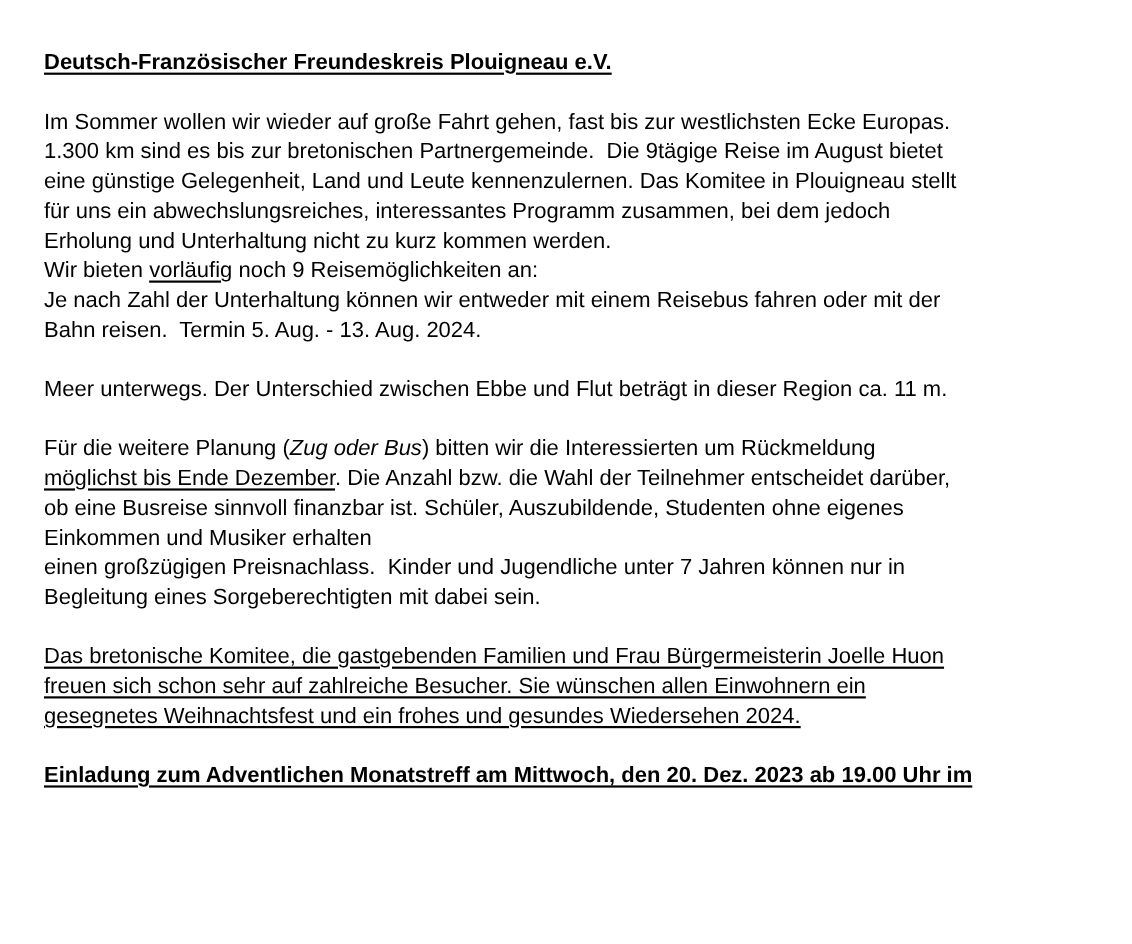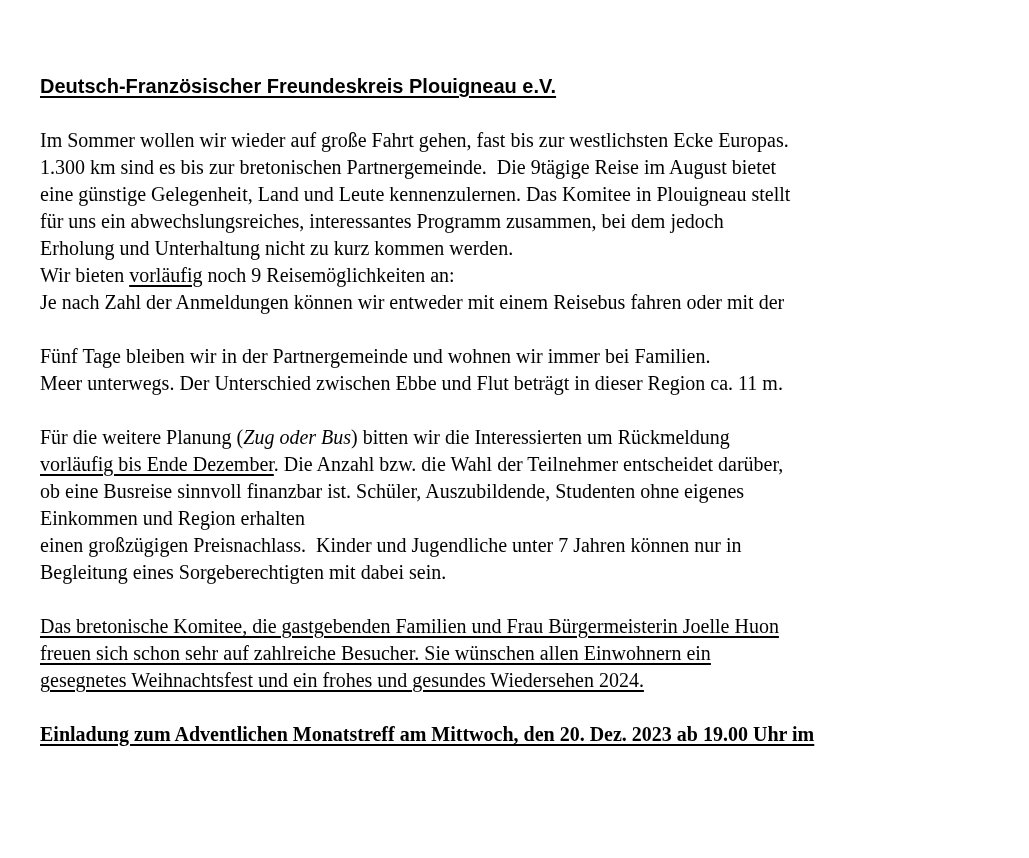--- a/index.html
+++ b/index.html
@@ -15,25 +15,23 @@
   }
   .doc {
     position: absolute;
     left: 40px;
     top: 44px;
     right: 4px;
     font-family: "Liberation Sans", sans-serif;
     font-size: 20px;
     line-height: 27px;
     color: #000000;
-    margin-top: 29px;
   }
   .para + .para {
     margin-top: 27px;
-    font-family: Liberation Serif, serif;
   }
   .line {
     white-space: pre;   
   }
   .seg.b { font-weight: bold; }
   .seg.i { font-style: italic; }
   .seg.u {
     text-decoration: underline;
     text-decoration-thickness: 2px;
     text-underline-offset: 3px;
@@ -46,31 +44,31 @@
     <div class="para">
       <div class="line"><span class="seg b u">Deutsch-Französischer Freundeskreis Plouigneau e.V.</span></div>
     </div>
     <div class="para">
       <div class="line"><span class="seg">Im Sommer wollen wir wieder auf große Fahrt gehen, fast bis zur westlichsten Ecke Europas.</span></div>
       <div class="line"><span class="seg">1.300 km sind es bis zur bretonischen Partnergemeinde.  Die 9tägige Reise im August bietet</span></div>
       <div class="line"><span class="seg">eine günstige Gelegenheit, Land und Leute kennenzulernen. Das Komitee in Plouigneau stellt</span></div>
       <div class="line"><span class="seg">für uns ein abwechslungsreiches, interessantes Programm zusammen, bei dem jedoch</span></div>
       <div class="line"><span class="seg">Erholung und Unterhaltung nicht zu kurz kommen werden.</span></div>
       <div class="line"><span class="seg">Wir bieten </span><span class="seg u">vorläufig</span><span class="seg"> noch 9 Reisemöglichkeiten an:</span></div>
-      <div class="line"><span class="seg">Je nach Zahl der Anmeldungen können wir entweder mit einem Reisebus fahren oder mit der</span></div>
+      <div class="line"><span class="seg">Je nach Zahl der Unterhaltung können wir entweder mit einem Reisebus fahren oder mit der</span></div>
+      <div class="line"><span class="seg">Bahn reisen.  Termin 5. Aug. - 13. Aug. 2024.</span></div>
     </div>
     <div class="para">
-      <div class="line"><span class="seg">Fünf Tage bleiben wir in der Partnergemeinde und wohnen wir immer bei Familien.</span></div>
       <div class="line"><span class="seg">Meer unterwegs. Der Unterschied zwischen Ebbe und Flut beträgt in dieser Region ca. 11 m.</span></div>
     </div>
     <div class="para">
       <div class="line"><span class="seg">Für die weitere Planung (</span><span class="seg i">Zug oder Bus</span><span class="seg">) bitten wir die Interessierten um Rückmeldung</span></div>
-      <div class="line"><span class="seg u">vorläufig bis Ende Dezember</span><span class="seg">. Die Anzahl bzw. die Wahl der Teilnehmer entscheidet darüber,</span></div>
+      <div class="line"><span class="seg u">möglichst bis Ende Dezember</span><span class="seg">. Die Anzahl bzw. die Wahl der Teilnehmer entscheidet darüber,</span></div>
       <div class="line"><span class="seg">ob eine Busreise sinnvoll finanzbar ist. Schüler, Auszubildende, Studenten ohne eigenes</span></div>
-      <div class="line"><span class="seg">Einkommen und Region erhalten</span></div>
+      <div class="line"><span class="seg">Einkommen und Musiker erhalten</span></div>
       <div class="line"><span class="seg">einen großzügigen Preisnachlass.  Kinder und Jugendliche unter 7 Jahren können nur in</span></div>
       <div class="line"><span class="seg">Begleitung eines Sorgeberechtigten mit dabei sein.</span></div>
     </div>
     <div class="para">
       <div class="line"><span class="seg u">Das bretonische Komitee, die gastgebenden Familien und Frau Bürgermeisterin Joelle Huon</span></div>
       <div class="line"><span class="seg u">freuen sich schon sehr auf zahlreiche Besucher. Sie wünschen allen Einwohnern ein</span></div>
       <div class="line"><span class="seg u">gesegnetes Weihnachtsfest und ein frohes und gesundes Wiedersehen 2024.</span></div>
     </div>
     <div class="para">
       <div class="line"><span class="seg b u">Einladung zum Adventlichen Monatstreff am Mittwoch, den 20. Dez. 2023 ab 19.00 Uhr im</span></div>

